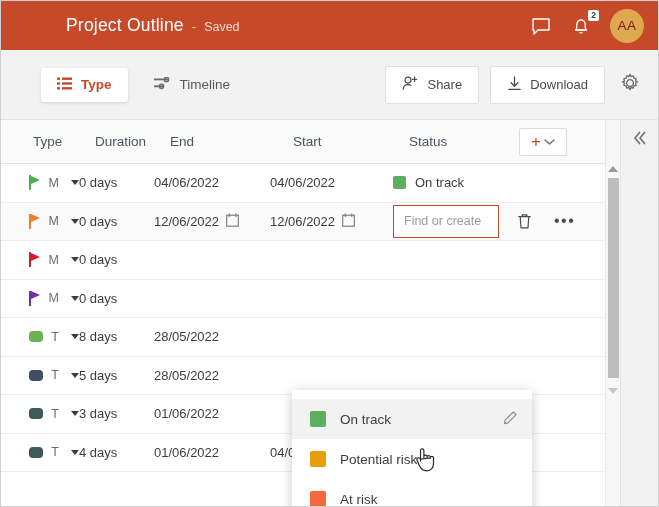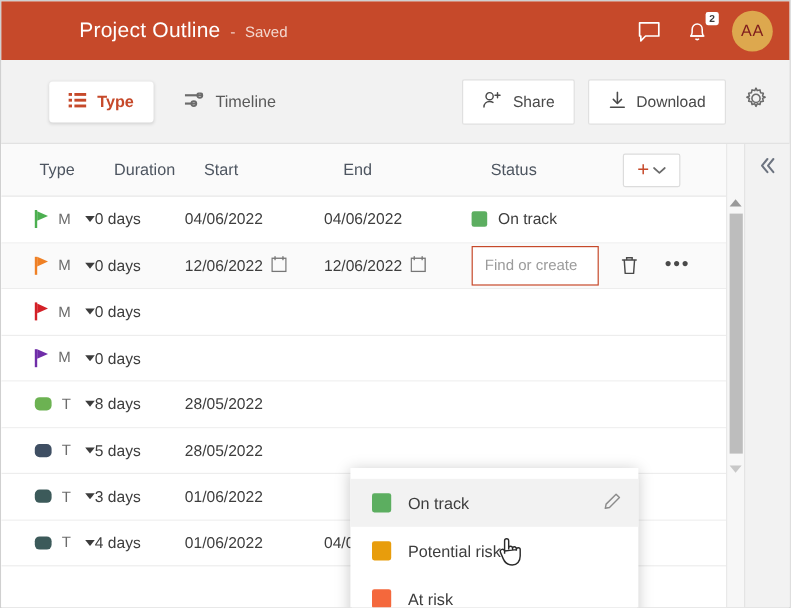--- a/index.html
+++ b/index.html
@@ -360,22 +360,22 @@
       </div>
     </div>
   </div>
 
   <div class="grid-wrap">
     <div class="grid-main">
 
       <div class="col-head">
         <div class="ch ch-type">Type</div>
         <div class="ch ch-duration">Duration</div>
+        <div class="ch ch-end">End</div>
         <div class="ch ch-start">Start</div>
-        <div class="ch ch-end">End</div>
         <div class="ch ch-status">Status</div>
         <div class="addcol">
           <span class="plus-sign">+</span>
           <span>
             <svg width="11" height="8" viewBox="0 0 11 8">
               <path d="M1 2l4.5 4L10 2" fill="none" stroke="#6b6b6b" stroke-width="1.4" stroke-linecap="round" stroke-linejoin="round"></path>
             </svg>
           </span>
         </div>
       </div>

